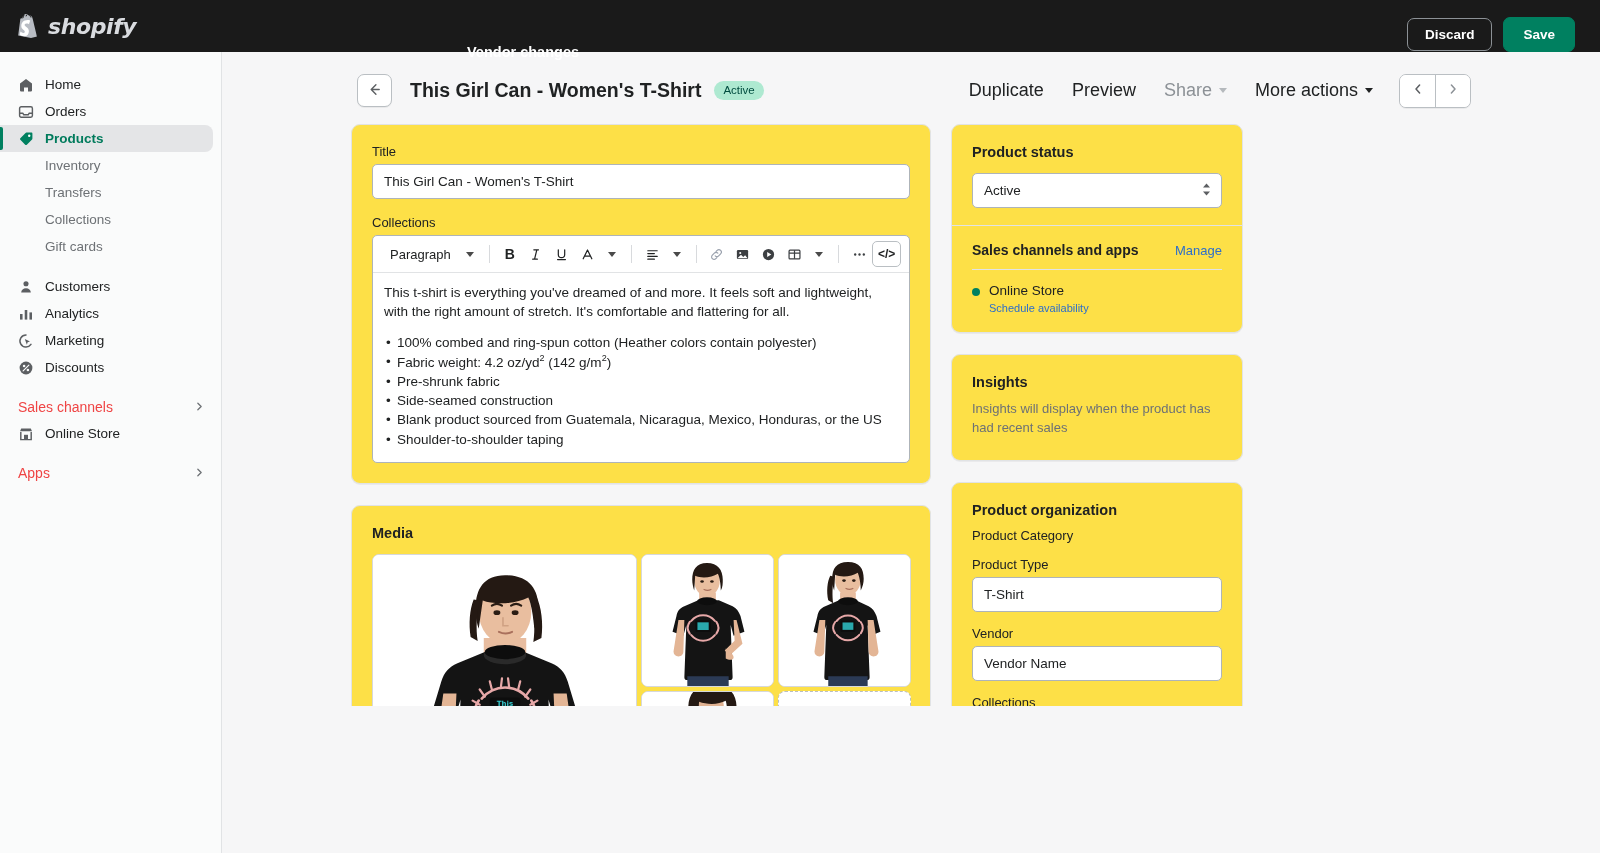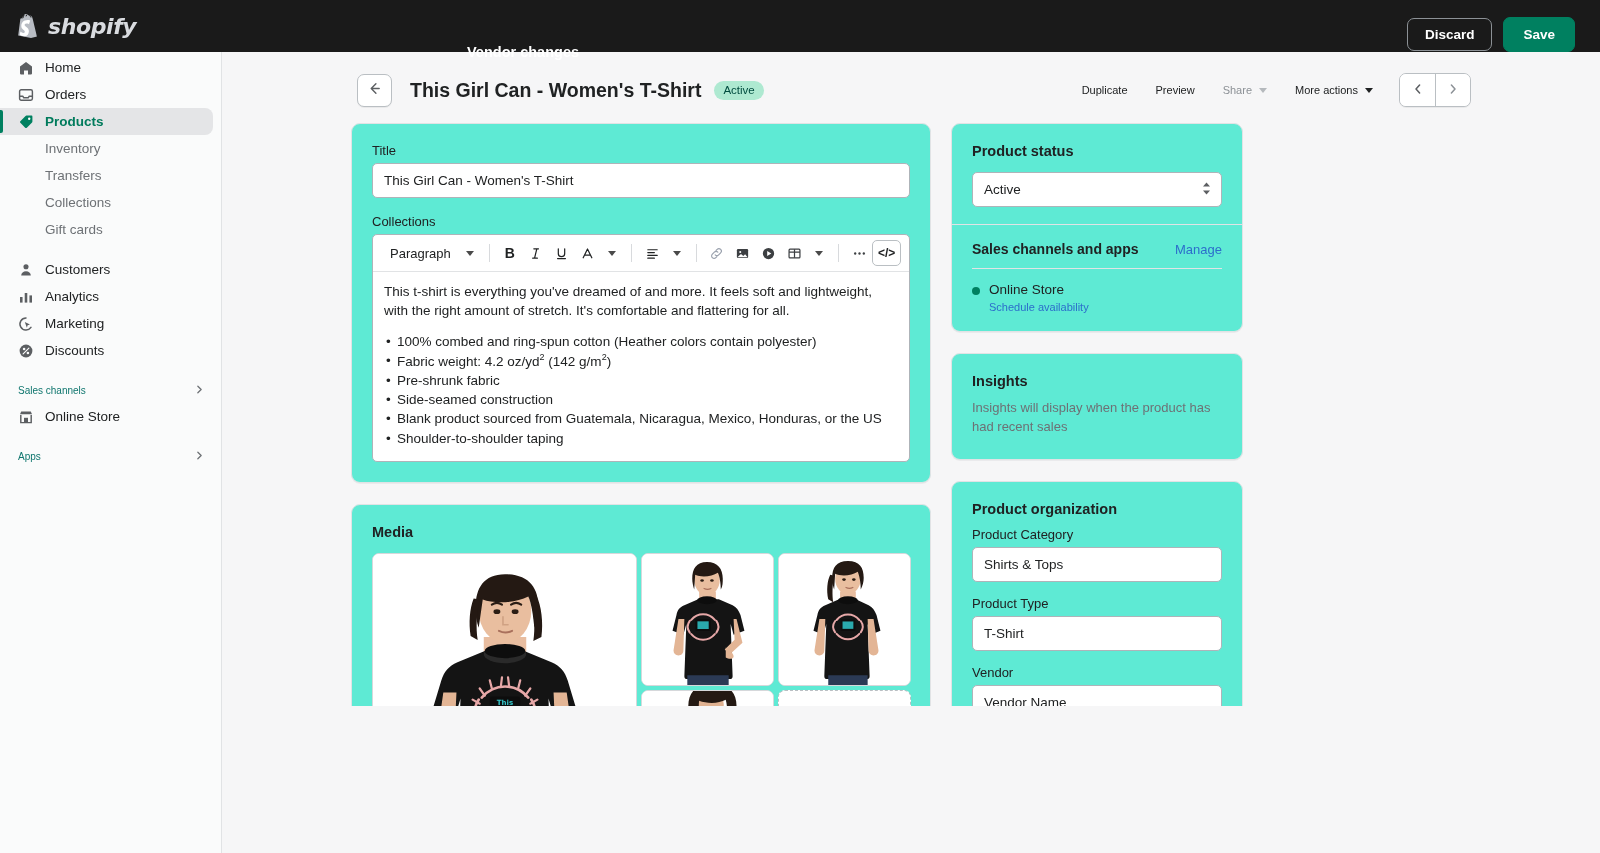--- a/index.html
+++ b/index.html
@@ -57,21 +57,21 @@
     padding: 9px 19px; cursor: pointer;
     font-family: "Liberation Sans", sans-serif;
   }
 
   
   .sidebar {
     position: absolute; top: 52px; left: 0;
     width: 222px; height: 801px;
     background: #fafbfb;
     border-right: 1px solid #e1e3e5;
-    padding-top: 2px;
+    padding-top: 19px;
     z-index: 20;
   }
   .nav-item {
     display: flex; align-items: center;
     height: 27px; margin: 0 8px 0 0;
     padding-left: 18px; gap: 11px;
     border-radius: 0 8px 8px 0;
     cursor: pointer; position: relative;
   }
   .nav-item .nav-label {
@@ -94,21 +94,21 @@
     display: flex; align-items: center;
     height: 27px; padding-left: 45px;
     cursor: pointer;
   }
   .nav-sub span { font-size: 13.5px; color: #6d7175; }
   .nav-gap { height: 13px; }
   .nav-section {
     display: flex; align-items: center; justify-content: space-between;
     height: 26px; padding: 0 16px 0 18px; cursor: pointer;
   }
-  .nav-section span.sec-label { font-size: 10px; color: #0f766e; }
+  .nav-section span.sec-label { font-size: 14px; color: #ef4444; }
   .chev-right { width: 11px; height: 11px; }
 
   
   .main {
     position: absolute; top: 52px; left: 222px;
     width: 1378px; height: 654px;
     background: #f6f6f7;
     overflow: hidden;
   }
   .page-wrap { width: 1378px; padding: 21px 0 0 0; }
@@ -134,21 +134,21 @@
     background: #aee9d1; color: #004c3f;
     font-size: 11.5px; font-weight: 500;
     border-radius: 10px; padding: 3px 9px 4px;
     margin-left: 13px;
   }
   .header-actions {
     margin-left: auto; display: flex; align-items: center; gap: 0;
   }
   .hdr-btn {
     background: transparent; border: none;
-    font-size: 11px; color: #202223; font-weight: 400;
+    font-size: 18px; color: #202223; font-weight: 400;
     padding: 7px 14px; cursor: pointer; border-radius: 6px;
     display: flex; align-items: center; gap: 7px;
     font-family: "Liberation Sans", sans-serif;
   }
   .hdr-btn.disabled { color: #8c9196; cursor: default; }
   .caret { width: 8px; height: 5px; display:block; }
   .pager {
     display: flex; margin-left: 12px;
     border: 1px solid #babfc3; border-radius: 7px;
     overflow: hidden; background: #ffffff;
@@ -163,21 +163,21 @@
 
   
   .body-cols {
     width: 1120px; margin: 16px auto 0;
     display: flex; gap: 20px; align-items: flex-start;
   }
   .col-left { width: 580px; }
   .col-right { width: 292px; }
 
   .card {
-    background: #5eead4;
+    background: #fde047;
     border: 1px solid #e1e3e5;
     border-radius: 9px;
     box-shadow: 0 1px 0 rgba(22,29,37,0.05);
     margin-bottom: 21px;
   }
   .card-pad { padding: 19px 20px 20px; }
   .card-title {
     font-size: 14.5px; font-weight: 600; color: #202223;
     margin-bottom: 13px;
   }
@@ -811,21 +811,20 @@
           <div class="card-title" style="margin-bottom:0;">Insights</div>
           <div class="insights-text">Insights will display when the product has had recent sales</div>
         </div>
       </section>
 
       <section class="card">
         <div class="card-pad" style="padding-bottom:22px;">
           <div class="card-title" style="margin-bottom:4px;">Product organization</div>
 
           <div class="po-label first">Product Category</div>
-          <input class="text-input" type="text" value="Shirts &amp; Tops" style="">
 
           <div class="po-label">Product Type</div>
           <input class="text-input" type="text" value="T-Shirt" style="">
 
           <div class="po-label">Vendor</div>
           <input class="text-input" type="text" value="Vendor Name" style="">
 
           <div class="po-label">Collections</div>
           <input class="text-input" type="text" value="" style="">
         </div>

